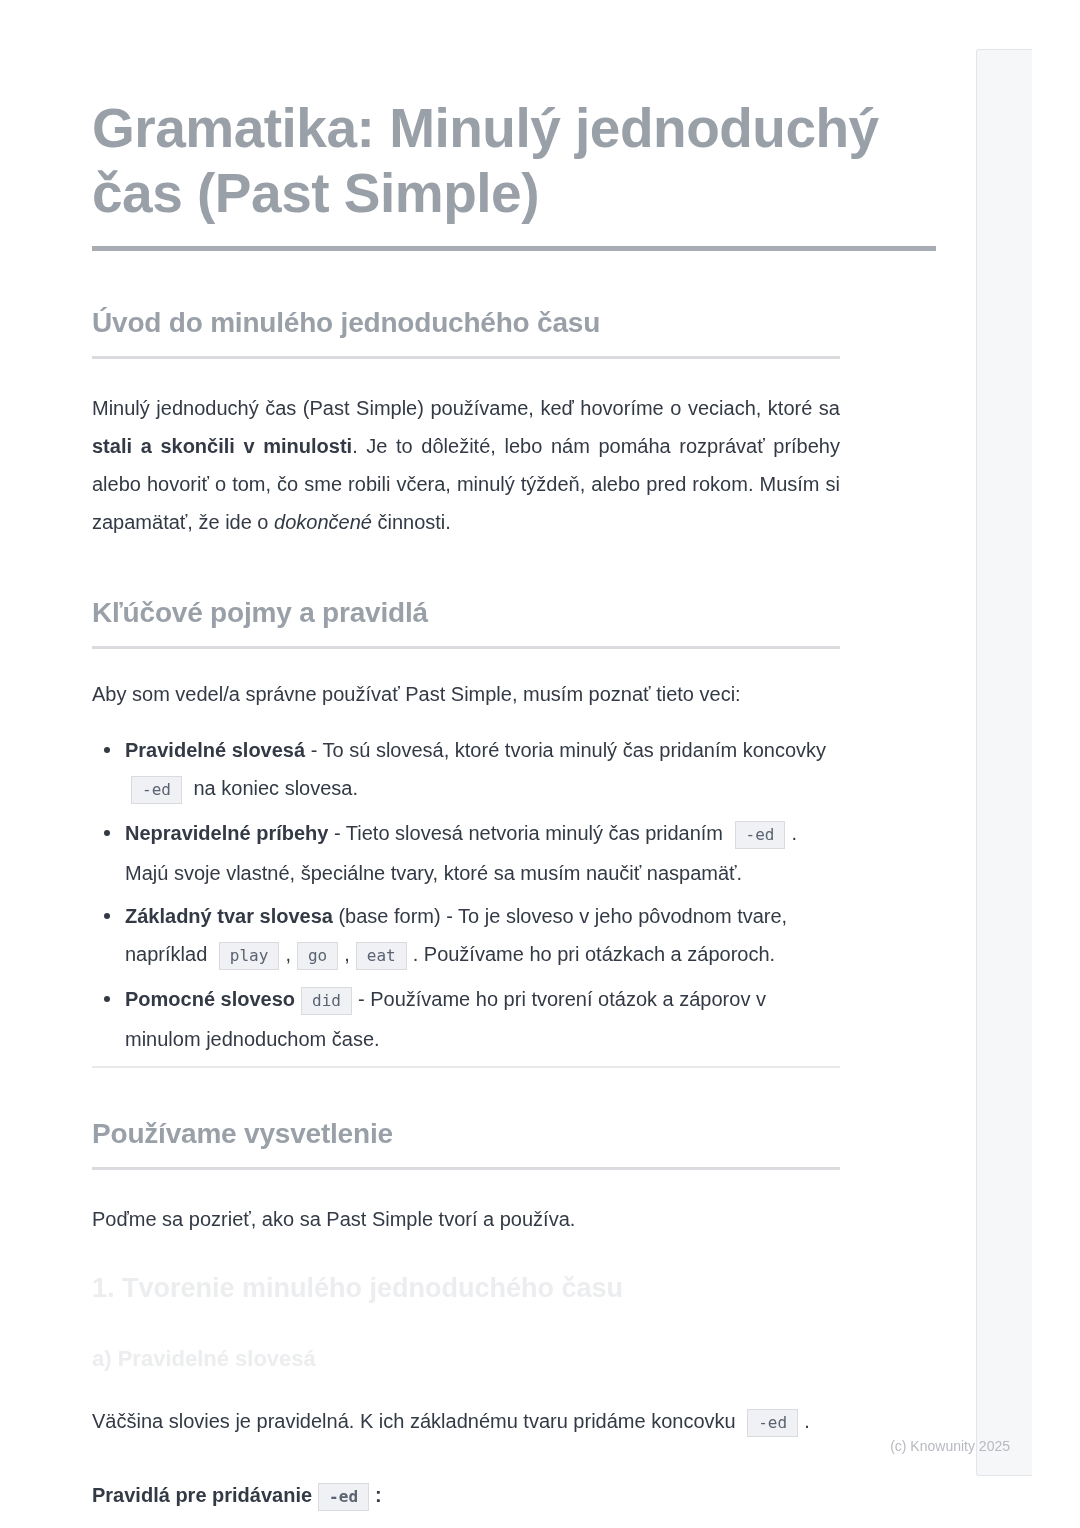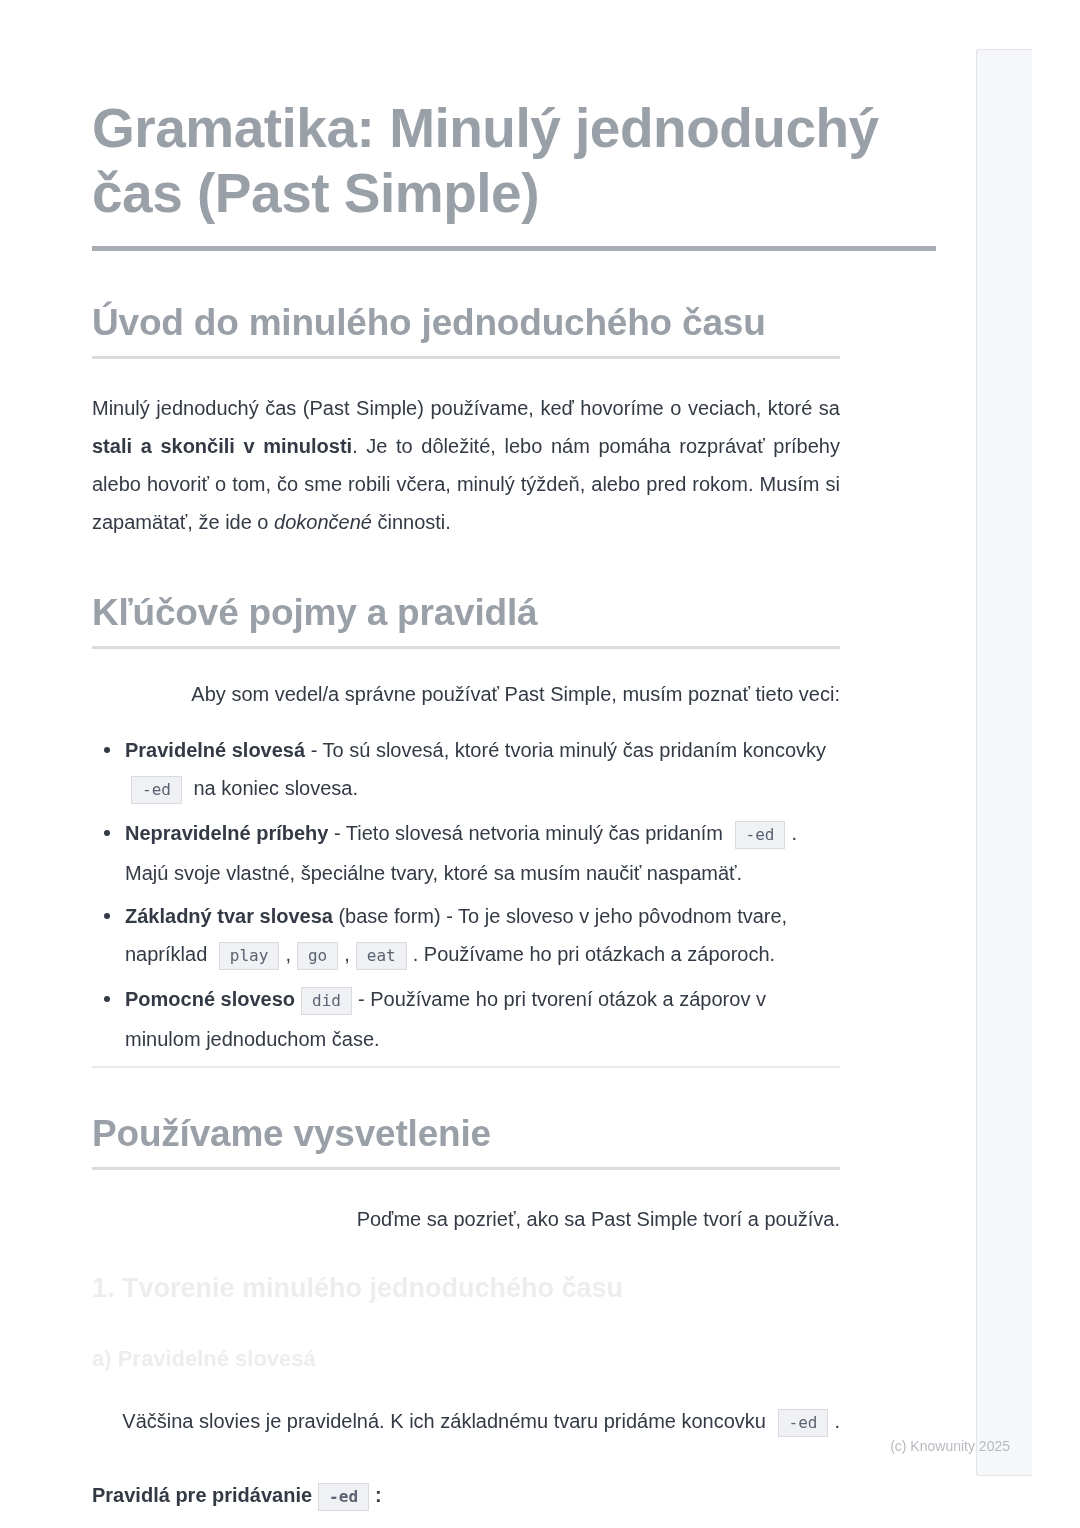--- a/index.html
+++ b/index.html
@@ -37,25 +37,25 @@
   .content{
     position:absolute;left:92px;top:0;width:748px;z-index:2;
   }
   h1.doc-title{
     margin:96px 0 16px 0;width:850px;
     font-size:55px;line-height:65px;font-weight:700;
     letter-spacing:-0.5px;color:var(--heading-gray);
   }
   .title-rule{width:844px;height:5px;background:var(--title-rule);margin-top:20px;}
   h2.section-heading{
-    margin:52px 0 0 0;font-size:37px;line-height:40px;font-weight:700;
+    margin:52px 0 0 0;font-size:28px;line-height:40px;font-weight:700;
     color:var(--heading-gray);letter-spacing:-0.2px;
   }
   .section-rule{width:748px;height:3px;background:var(--section-rule);margin-top:13px;}
-  p.body-para{margin:30px 0 0 0;font-size:20px;line-height:38px;text-align:right;}
+  p.body-para{margin:30px 0 0 0;font-size:20px;line-height:38px;}
   p.justified{text-align:justify;}
   p.lead{margin:26px 0 0 0;}
   strong{font-weight:700;}
   em{}
   code.chip{
     font-family:"DejaVu Sans Mono","Liberation Mono",monospace;
     font-size:16px;color:var(--chip-text);
     background:var(--chip-bg);border:1px solid var(--chip-border);
     border-radius:0;padding:3px 10px 4px;margin:0 6px;
     white-space:nowrap;

